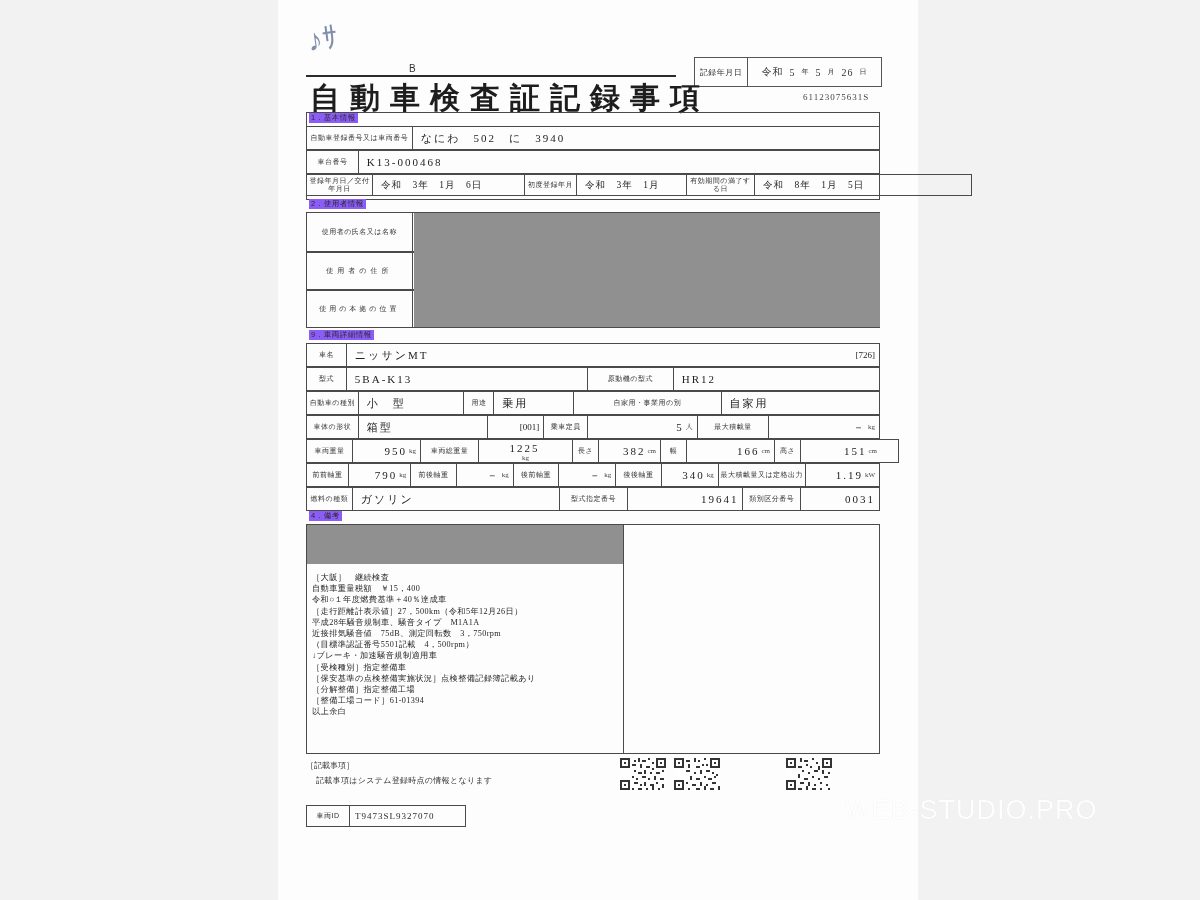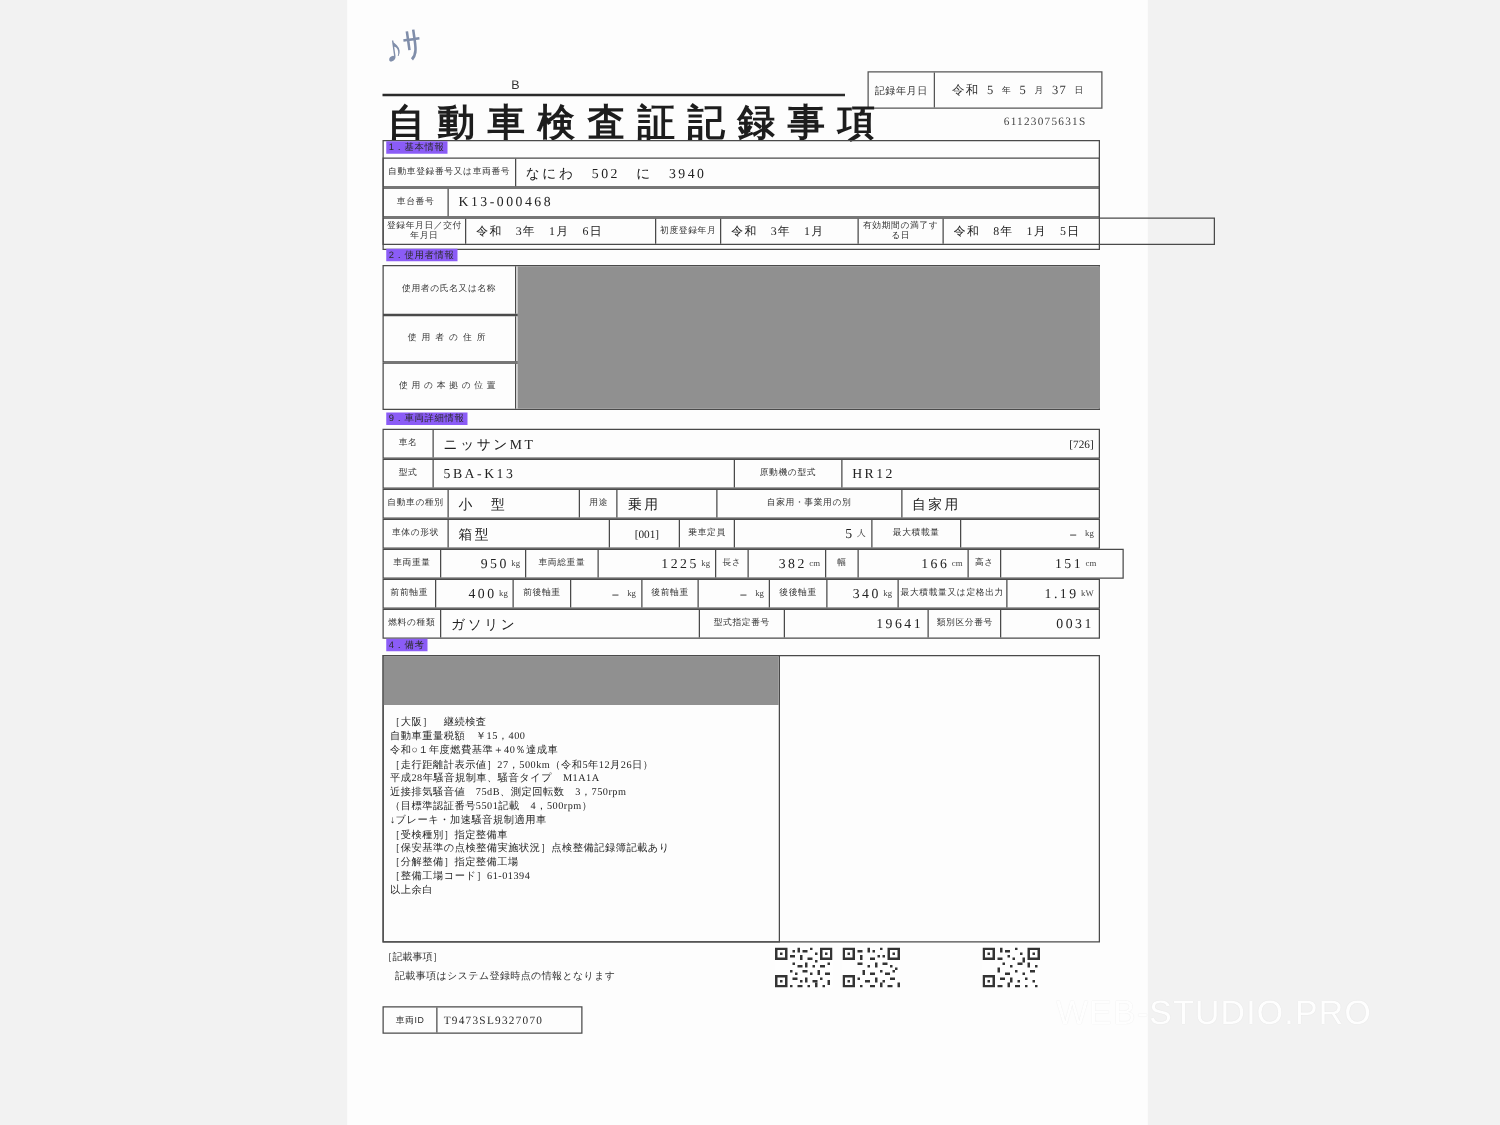--- a/index.html
+++ b/index.html
@@ -271,21 +271,21 @@
     <div class="scribble">♪ｻ</div>
 
     <div class="recdate">
       <div class="lbl">記録年月日</div>
       <div class="val">
         <span>令和</span>
         <span>5</span>
         <span class="u">年</span>
         <span>5</span>
         <span class="u">月</span>
-        <span>37</span>
+        <span>26</span>
         <span class="u">日</span>
       </div>
     </div>
 
     <div class="docnum">61123075631S</div>
 
     <div class="title-mark">B</div>
     <div class="title-rule"></div>
     <div class="title">自動車検査証記録事項</div>
 
@@ -348,41 +348,41 @@
       <div class="cv" style="width:106px;">小　型</div>
       <div class="cl" style="width:30px;">用途</div>
       <div class="cv" style="width:80px;">乗用</div>
       <div class="cl" style="width:148px;">自家用・事業用の別</div>
       <div class="cv last" style="width:158px;">自家用</div>
     </div>
 
     <div class="cellrow" style="left:28px; top:415px; width:574px; height:24px;">
       <div class="cl" style="width:52px;">車体の形状</div>
       <div class="cv" style="width:130px;">箱型</div>
-      <div class="cv" style="width:56px; font-size:9px; letter-spacing:0; justify-content:flex-end; padding-right:16px;">[001]</div>
+      <div class="cv" style="width:56px; font-size:9px; letter-spacing:0; justify-content:flex-end; padding-right:4px;">[001]</div>
       <div class="cl" style="width:44px;">乗車定員</div>
       <div class="cv r" style="width:110px;">
         <span>5</span>
           <span class="unit">人</span>
       </div>
       <div class="cl" style="width:72px;">最大積載量</div>
       <div class="cv r last" style="width:110px;">
         <span>－</span>
           <span class="unit">kg</span>
       </div>
     </div>
 
     <div class="cellrow" style="left:28px; top:439px; width:593px; height:24px;">
       <div class="cl" style="width:46px;">車両重量</div>
       <div class="cv r" style="width:68px;">
         <span>950</span>
           <span class="unit">kg</span>
       </div>
       <div class="cl" style="width:58px;">車両総重量</div>
-      <div class="cv r" style="width:94px;">
+      <div class="cv r" style="width:94px;flex-direction:column;">
         <span>1225</span>
           <span class="unit">kg</span>
       </div>
       <div class="cl" style="width:26px;">長さ</div>
       <div class="cv r" style="width:62px;">
         <span>382</span>
           <span class="unit">cm</span>
       </div>
       <div class="cl" style="width:26px;">幅</div>
       <div class="cv r" style="width:88px;">
@@ -392,21 +392,21 @@
       <div class="cl" style="width:26px;">高さ</div>
       <div class="cv r last" style="width:80px;">
         <span>151</span>
           <span class="unit">cm</span>
       </div>
     </div>
 
     <div class="cellrow" style="left:28px; top:463px; width:574px; height:24px;">
       <div class="cl" style="width:46px;">前前軸重</div>
       <div class="cv r" style="width:68px;">
-        <span>400</span>
+        <span>790</span>
           <span class="unit">kg</span>
       </div>
       <div class="cl" style="width:50px;">前後軸重</div>
       <div class="cv r" style="width:62px;">
         <span>－</span>
           <span class="unit">kg</span>
       </div>
       <div class="cl" style="width:50px;">後前軸重</div>
       <div class="cv r" style="width:62px;">
         <span>－</span>

